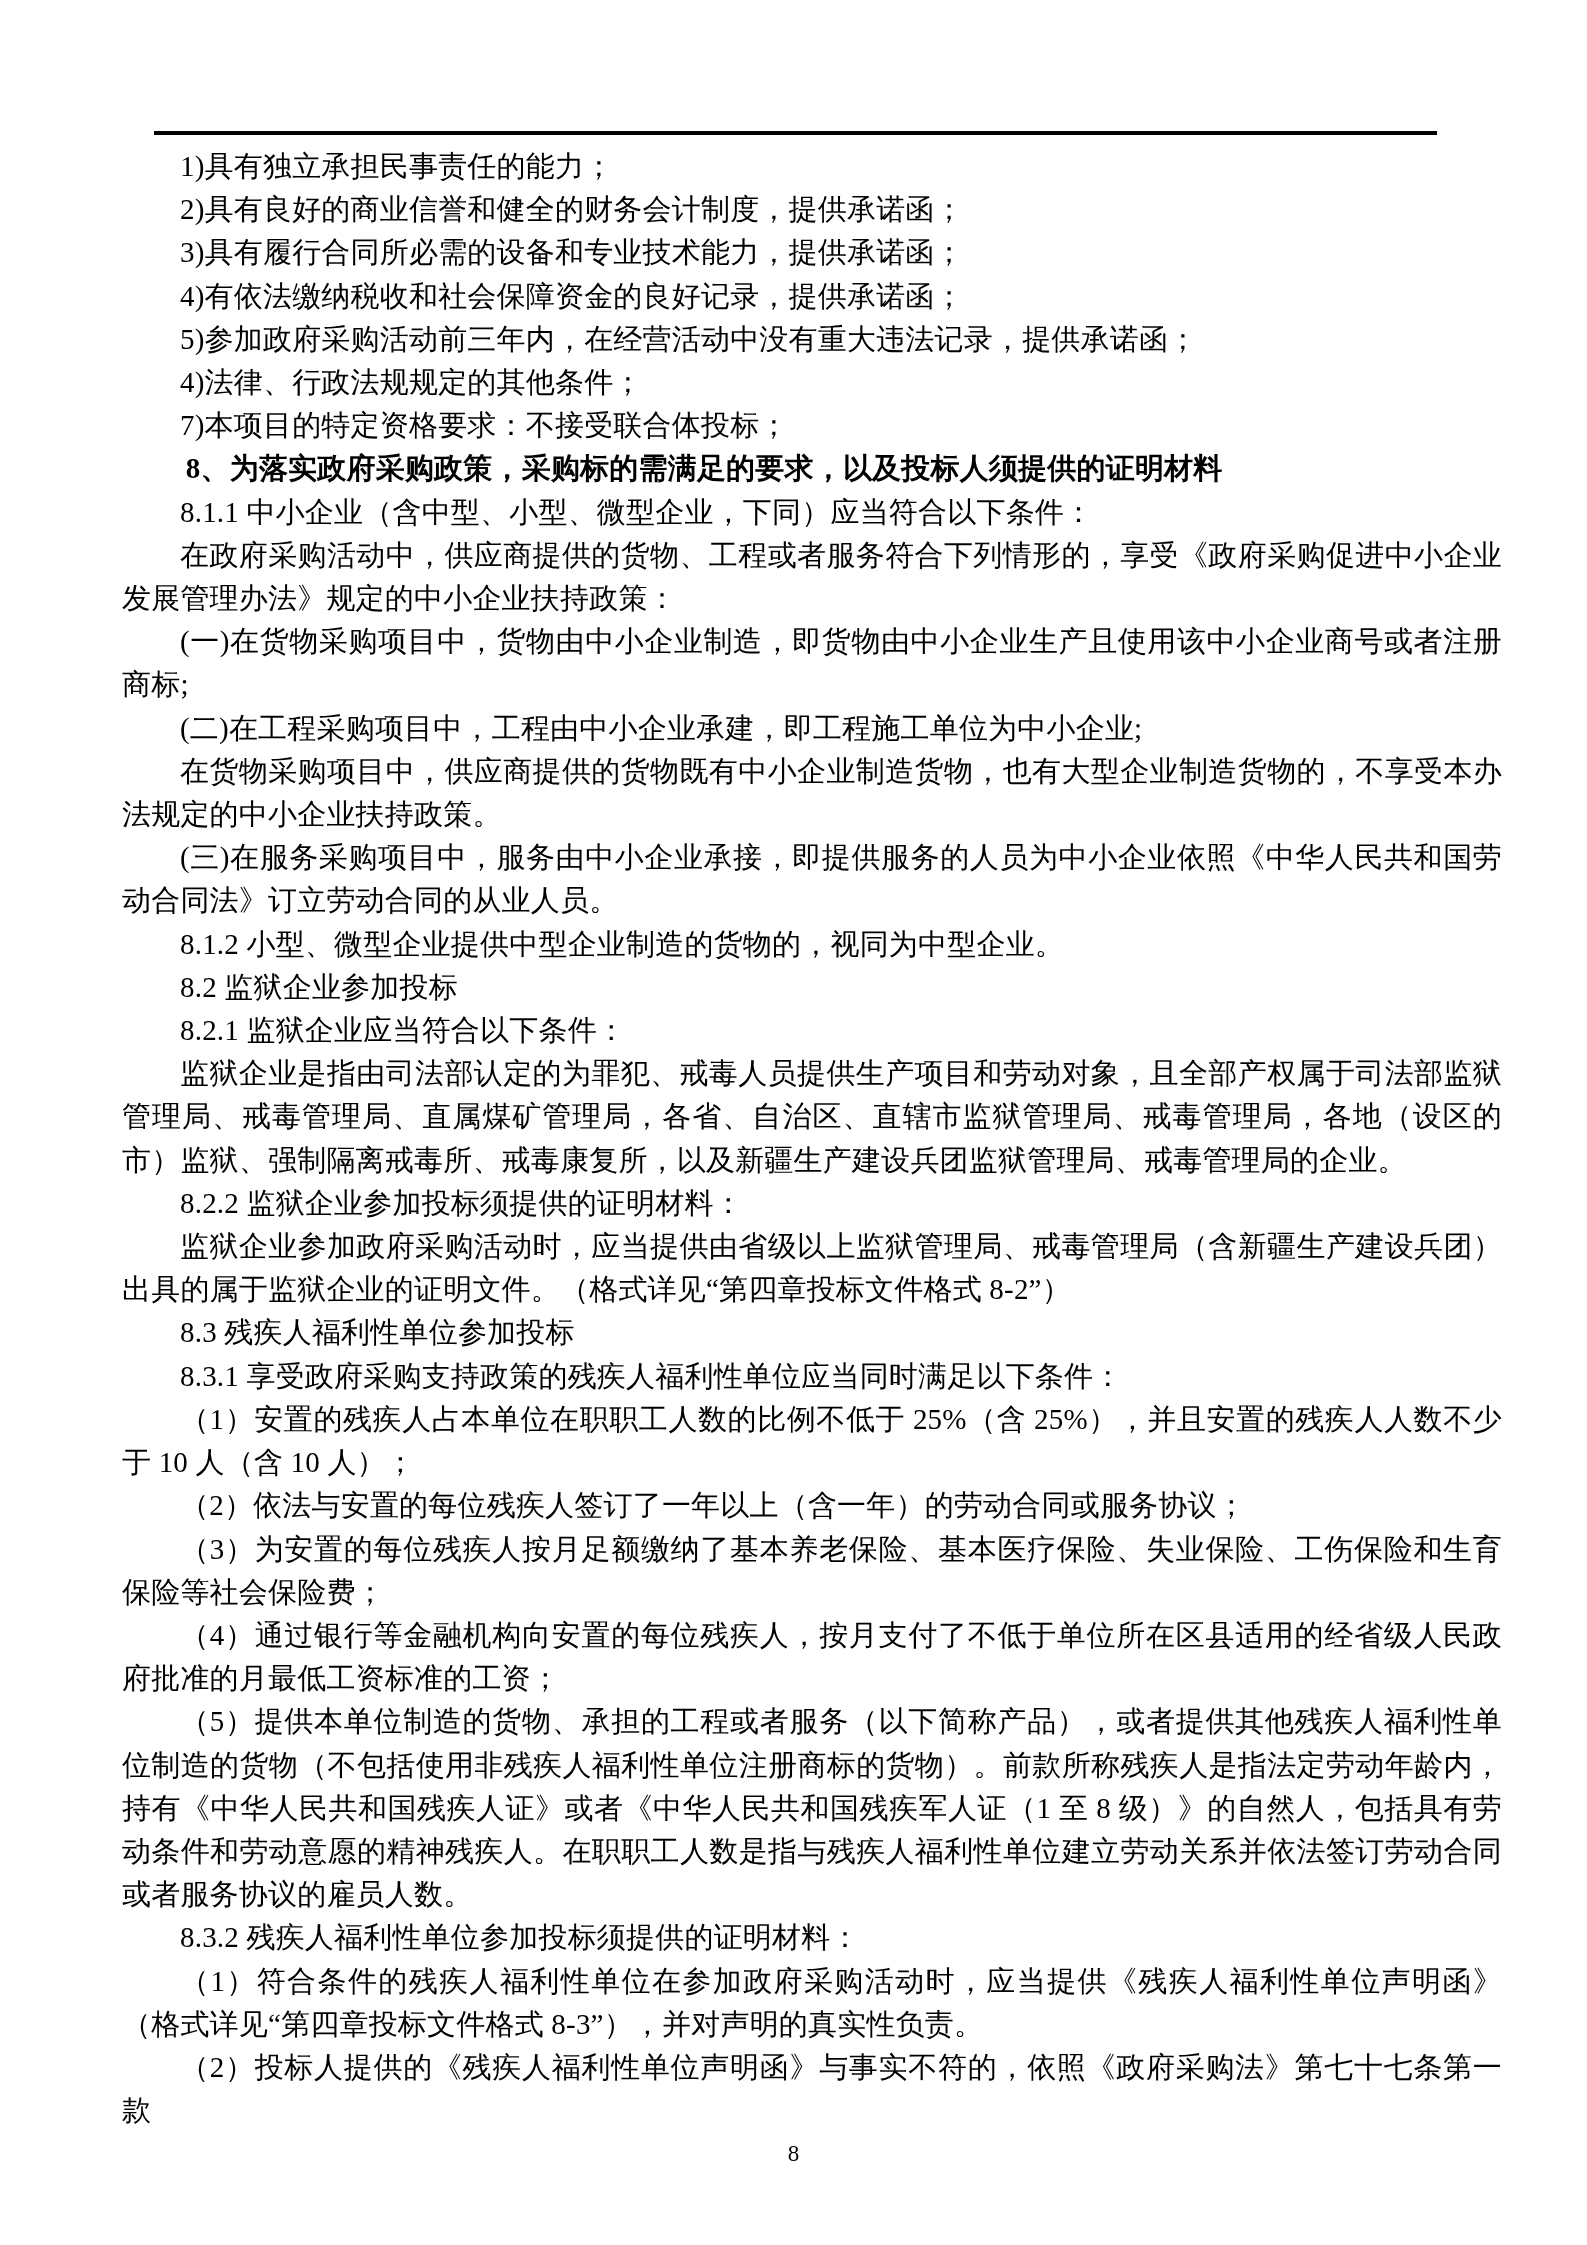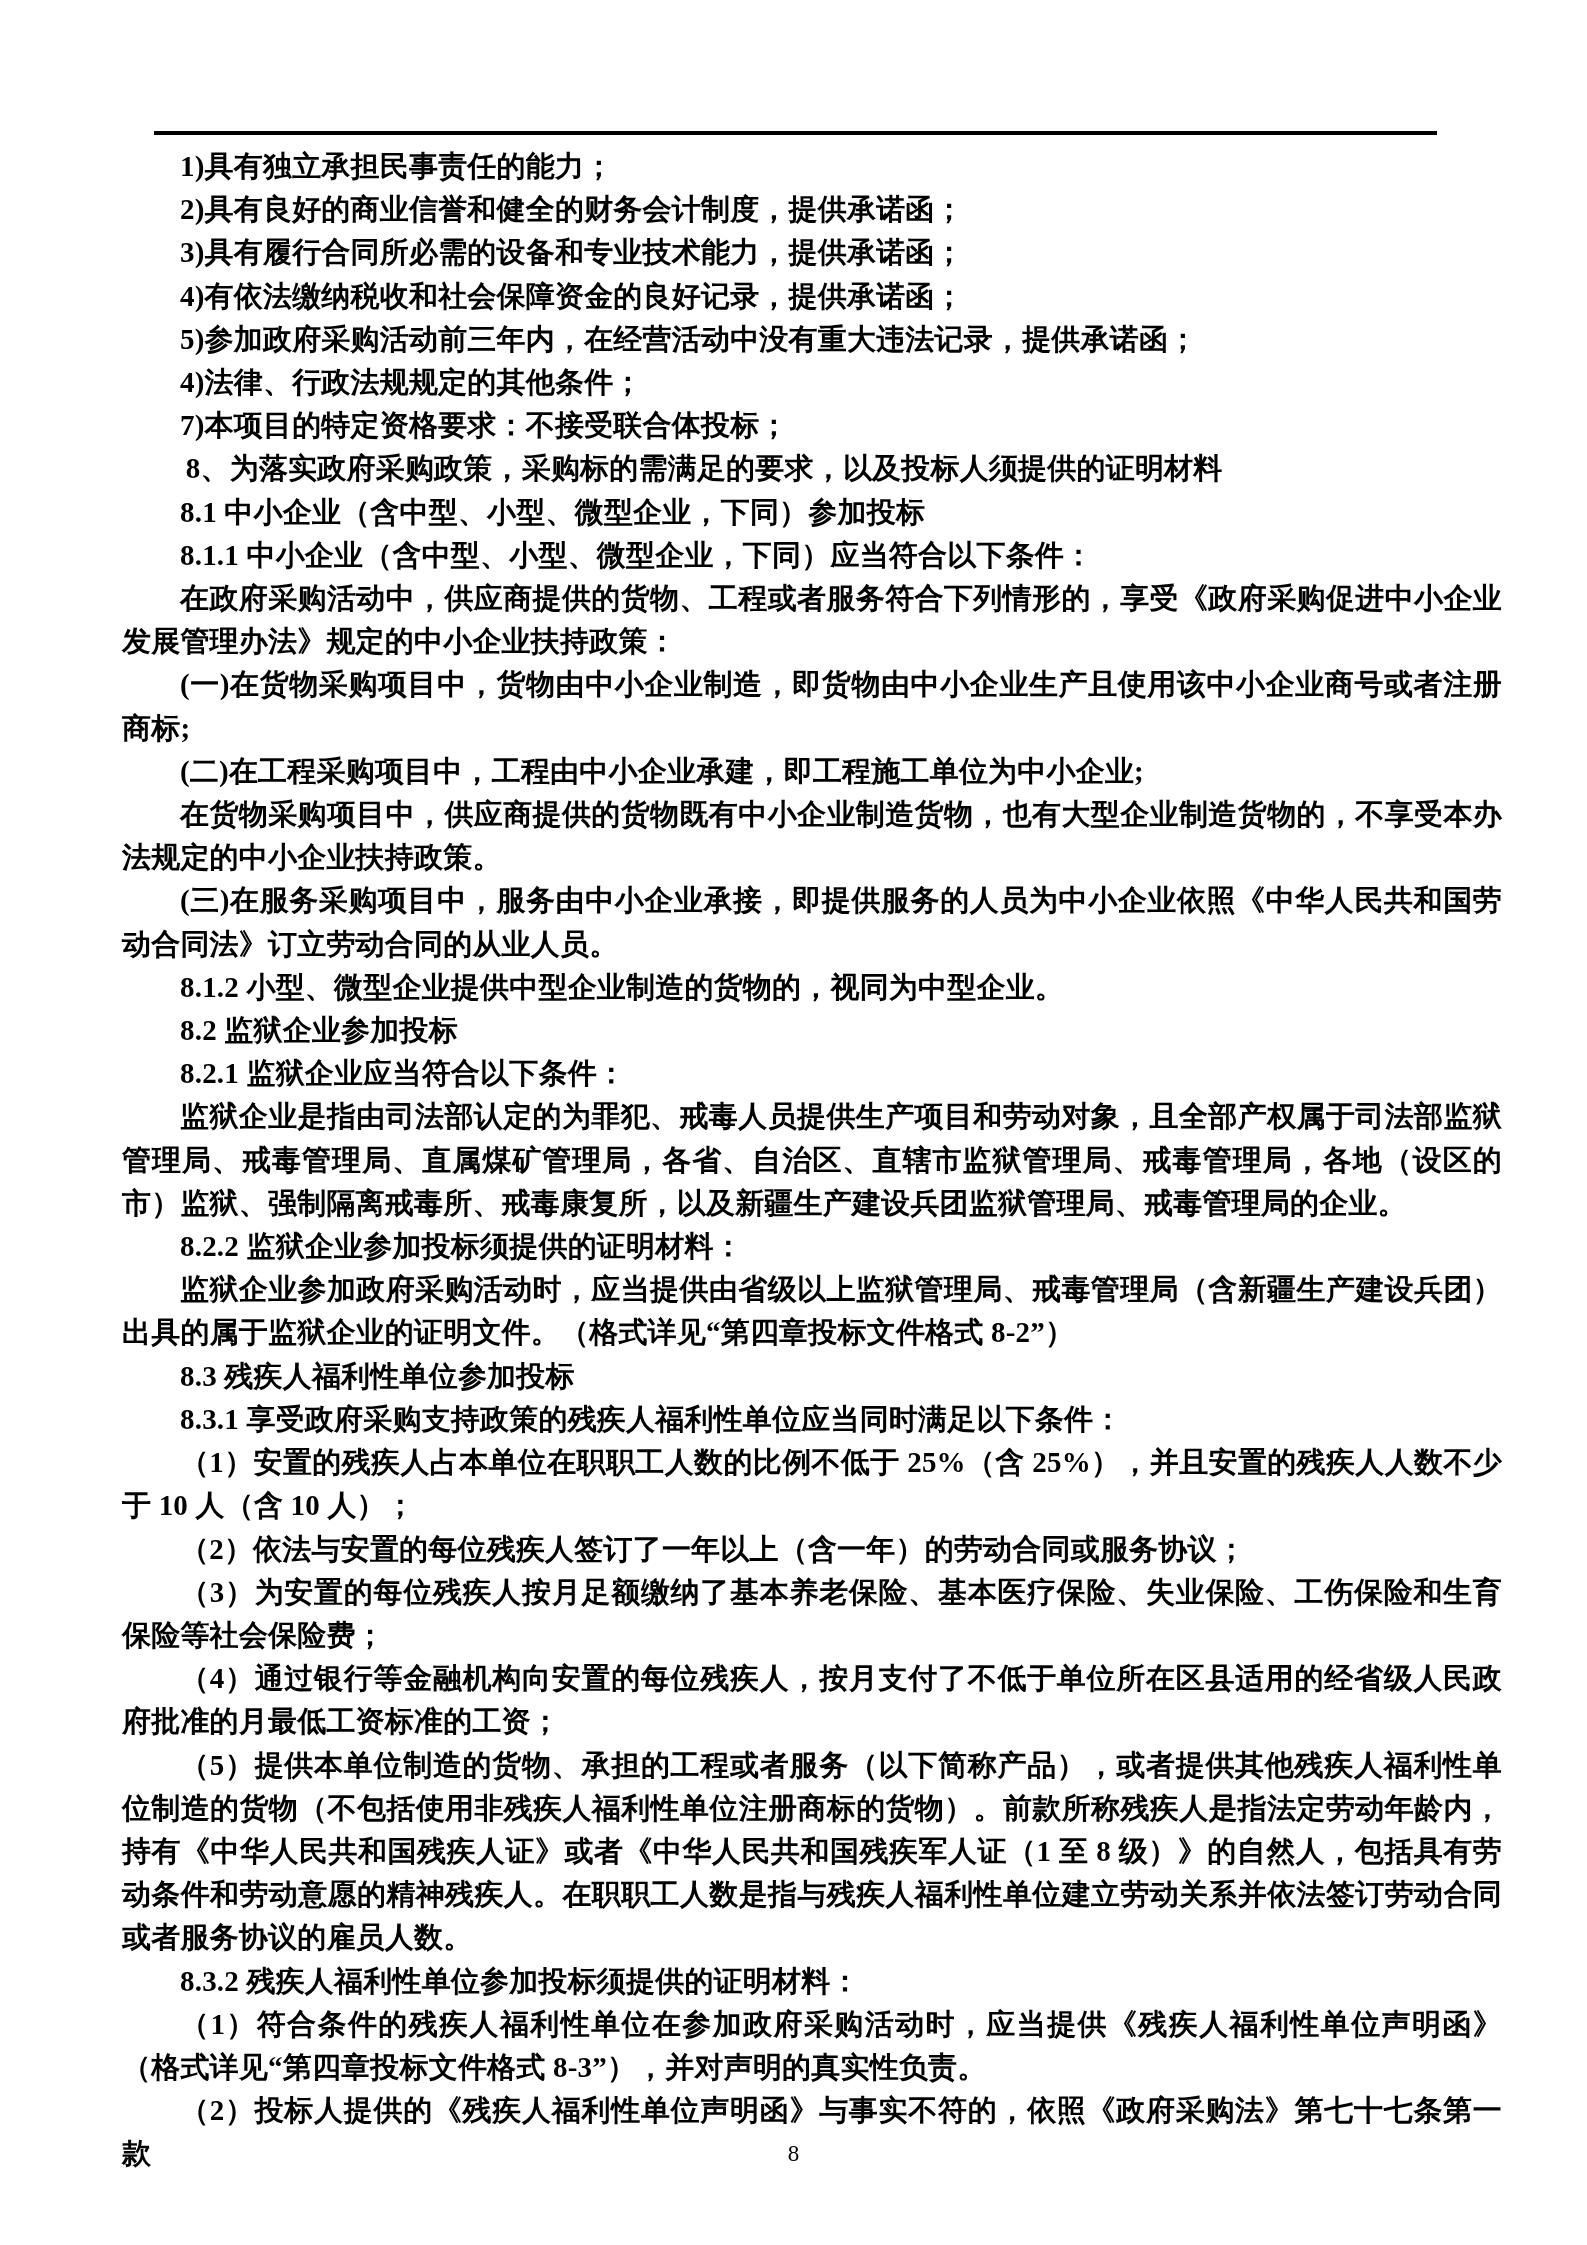--- a/index.html
+++ b/index.html
@@ -35,21 +35,20 @@
     font-size: 29px;
     line-height: 43.2px;
     text-align: justify;
     text-justify: inter-ideograph;
     letter-spacing: 0.2px;
   }
   .content p.para {
     margin: 0;
     padding: 0;
     text-indent: 2em;
-    font-weight: bold;
   }
   .content p.heading {
     font-weight: bold;
     text-indent: 2.2em;
   }
   .footer {
     position: absolute;
     top: 2140px;
     left: 0;
     width: 1587px;
@@ -65,21 +64,20 @@
   <div class="header-rule"></div>
   <div class="content">
       <p class="para">1)具有独立承担民事责任的能力；</p>
       <p class="para">2)具有良好的商业信誉和健全的财务会计制度，提供承诺函；</p>
       <p class="para">3)具有履行合同所必需的设备和专业技术能力，提供承诺函；</p>
       <p class="para">4)有依法缴纳税收和社会保障资金的良好记录，提供承诺函；</p>
       <p class="para">5)参加政府采购活动前三年内，在经营活动中没有重大违法记录，提供承诺函；</p>
       <p class="para">4)法律、行政法规规定的其他条件；</p>
       <p class="para">7)本项目的特定资格要求：不接受联合体投标；</p>
       <p class="para heading">8、为落实政府采购政策，采购标的需满足的要求，以及投标人须提供的证明材料</p>
-      <p class="para">8.1 中小企业（含中型、小型、微型企业，下同）参加投标</p>
       <p class="para">8.1.1 中小企业（含中型、小型、微型企业，下同）应当符合以下条件：</p>
       <p class="para">在政府采购活动中，供应商提供的货物、工程或者服务符合下列情形的，享受《政府采购促进中小企业发展管理办法》规定的中小企业扶持政策：</p>
       <p class="para">(一)在货物采购项目中，货物由中小企业制造，即货物由中小企业生产且使用该中小企业商号或者注册商标;</p>
       <p class="para">(二)在工程采购项目中，工程由中小企业承建，即工程施工单位为中小企业;</p>
       <p class="para">在货物采购项目中，供应商提供的货物既有中小企业制造货物，也有大型企业制造货物的，不享受本办法规定的中小企业扶持政策。</p>
       <p class="para">(三)在服务采购项目中，服务由中小企业承接，即提供服务的人员为中小企业依照《中华人民共和国劳动合同法》订立劳动合同的从业人员。</p>
       <p class="para">8.1.2 小型、微型企业提供中型企业制造的货物的，视同为中型企业。</p>
       <p class="para">8.2 监狱企业参加投标</p>
       <p class="para">8.2.1 监狱企业应当符合以下条件：</p>
       <p class="para">监狱企业是指由司法部认定的为罪犯、戒毒人员提供生产项目和劳动对象，且全部产权属于司法部监狱管理局、戒毒管理局、直属煤矿管理局，各省、自治区、直辖市监狱管理局、戒毒管理局，各地（设区的市）监狱、强制隔离戒毒所、戒毒康复所，以及新疆生产建设兵团监狱管理局、戒毒管理局的企业。</p>

